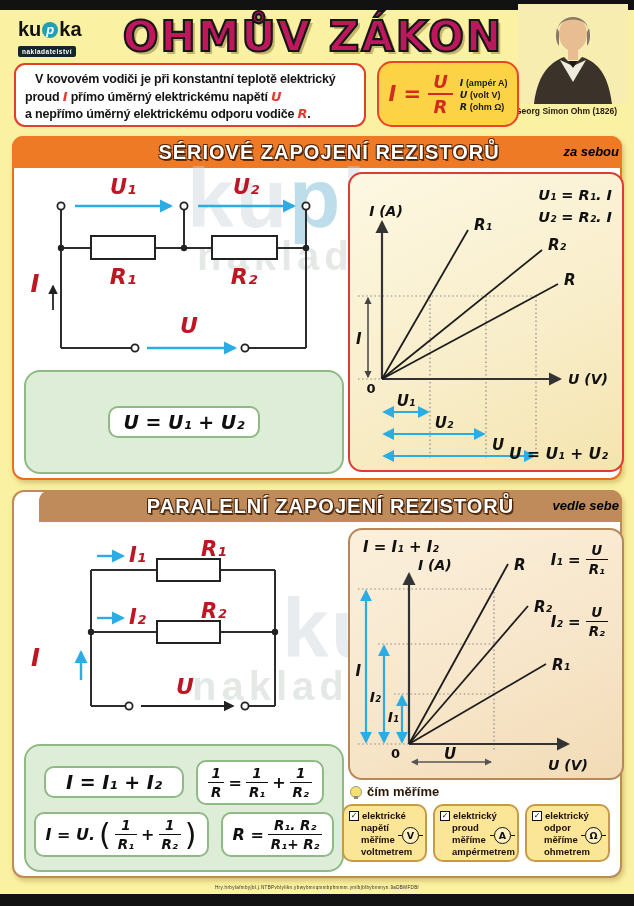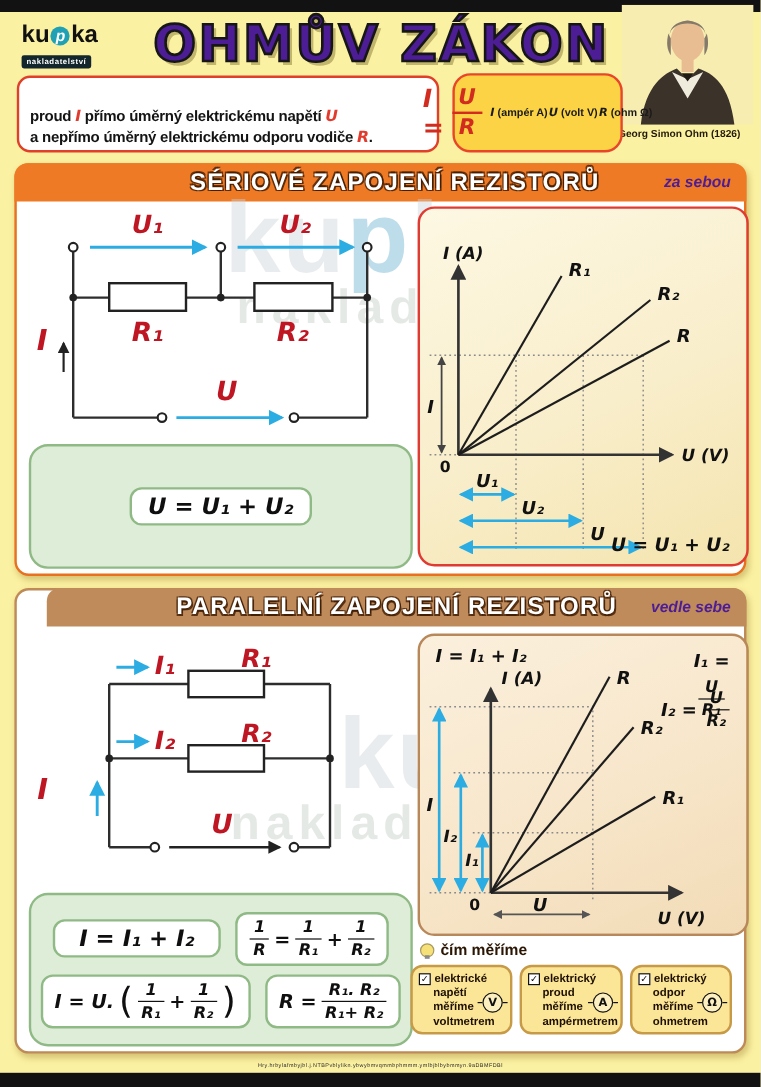--- a/index.html
+++ b/index.html
@@ -7,54 +7,54 @@
         font-family:"Liberation Sans",sans-serif;}
   .abs{position:absolute;}
   .bar{position:absolute;left:0;width:634px;background:#121212;}
   
   .logo{position:absolute;left:18px;top:18px;line-height:1;}
   .logo-word{font:800 20px "Liberation Sans",sans-serif;color:#111;display:flex;align-items:center;}
   .logo-p{display:inline-flex;width:16px;height:16px;border-radius:50%;background:#1FA0B5;
           color:#fff;font:italic 800 13px "Liberation Sans",sans-serif;align-items:center;justify-content:center;margin:0 1px;}
   .logo-sub{margin-top:2px;background:#13262c;color:#fff;font:700 6.5px "Liberation Sans",sans-serif;
             letter-spacing:.5px;padding:2px 4px;border-radius:2px;display:inline-block;}
-  .main-title{position:absolute;left:118px;top:12px;width:390px;text-align:right;
-      font:800 42px "DejaVu Sans",sans-serif;letter-spacing:2px;color:#4c1d95;
+  .main-title{position:absolute;left:118px;top:12px;width:390px;text-align:center;
+      font:800 42px "DejaVu Sans",sans-serif;letter-spacing:2px;color:#be185d;
       -webkit-text-stroke:2.2px #161616;text-shadow:3px 3px 0 rgba(90,70,10,.35);}
   .portrait-wrap{position:absolute;left:518px;top:4px;width:110px;}
   .portrait-cap{position:absolute;left:500px;top:106px;width:132px;text-align:center;
       font:700 8.5px "Liberation Sans",sans-serif;color:#221a08;}
   
   .intro-box{position:absolute;left:14px;top:63px;width:352px;height:64px;background:#fff;
       border:2px solid #E0402A;border-radius:11px;padding:6px 9px;box-sizing:border-box;
       font:700 12.5px/1.4 "Liberation Sans",sans-serif;color:#141414;letter-spacing:-.2px;}
   .intro-box .ind{display:inline-block;width:10px;}
   .mvar{font:italic 800 13px "DejaVu Sans",sans-serif;color:#E23B2E;}
   .ohm-box{position:absolute;left:377px;top:61px;width:142px;height:66px;background:#FBD344;
       border:2.5px solid #E8452A;border-radius:15px;box-sizing:border-box;
       display:flex;align-items:center;justify-content:center;gap:7px;}
   .ohm-lhs{font:italic 800 21px "DejaVu Sans",sans-serif;color:#D22B1F;}
   .ohm-frac{display:inline-grid;justify-items:stretch;text-align:center;}
   .ohm-frac .n{font:italic 800 18px "DejaVu Sans",sans-serif;color:#D22B1F;border-bottom:2.5px solid #D22B1F;padding:0 5px 1px;}
   .ohm-frac .d{font:italic 800 18px "DejaVu Sans",sans-serif;color:#D22B1F;padding:1px 5px 0;}
-  .ohm-legend{display:flex;flex-direction:row;gap:1px;}
+  .ohm-legend{display:flex;flex-direction:column;gap:1px;}
   .ohm-legend div{font:700 9px "Liberation Sans",sans-serif;color:#1a1a1a;white-space:nowrap;}
   .ohm-legend .ls{font:italic 800 9.5px "DejaVu Sans",sans-serif;}
   
   .panel{position:absolute;left:12px;width:610px;background:#fff;border-radius:12px;
          box-shadow:2px 3px 5px rgba(140,110,30,.35);box-sizing:border-box;}
   .panel.series{top:136px;height:344px;border:2px solid #E8701F;}
   .panel.parallel{top:490px;height:388px;border:2px solid #BE8A58;}
   .phead{position:absolute;left:-2px;top:-2px;right:-2px;height:32px;border-radius:11px 11px 0 0;}
   .phead.orange{background:#EE7A26;padding-left:24px;}
   .phead.brown{background:#C08B5B;margin-left:27px;}
   .phead .ttl{display:block;text-align:center;font:800 20px/32px "Liberation Sans",sans-serif;
       letter-spacing:1px;color:#fff;
       text-shadow:-1px -1px 0 rgba(60,25,0,.75),1px -1px 0 rgba(60,25,0,.75),-1px 1px 0 rgba(60,25,0,.75),1.5px 1.5px 0 rgba(60,25,0,.8);}
-  .phead .tag{position:absolute;right:13px;top:0;font:italic 800 13px/32px "Liberation Sans",sans-serif;color:#4c1d95;}
+  .phead .tag{position:absolute;right:3px;top:0;font:italic 800 13px/32px "Liberation Sans",sans-serif;color:#000000;}
   
   .wm-big{position:absolute;font:800 84px "Liberation Sans",sans-serif;letter-spacing:2px;
           color:rgba(203,210,214,.42);pointer-events:none;white-space:nowrap;}
   .wm-big .wp{color:rgba(125,188,214,.5);}
   .wm-sub{position:absolute;font:800 40px "Liberation Sans",sans-serif;letter-spacing:5px;
           color:rgba(198,206,197,.45);pointer-events:none;white-space:nowrap;}
   
   .greenbox{position:absolute;background:#DEEDD8;border:2px solid #8FBA85;border-radius:16px;
       box-sizing:border-box;display:flex;flex-direction:column;align-items:center;justify-content:center;gap:7px;padding:6px;}
   .g-row{display:flex;gap:12px;align-items:center;justify-content:center;}
@@ -123,21 +123,21 @@
       <ellipse cx="55" cy="30" rx="14" ry="17" fill="#E9BD92"></ellipse>
       <path d="M40,26 C40,12 70,12 70,26 C70,20 66,14 55,13 C44,14 40,20 40,26 Z" fill="#857A6A"></path>
       <path d="M39,24 C37,32 38,38 41,42 L41,28 Z" fill="#857A6A"></path>
       <path d="M71,24 C73,32 72,38 69,42 L69,28 Z" fill="#857A6A"></path>
       <path d="M50,57 L60,57 L55,64 Z" fill="#1f1a14"></path>
     </svg>
   </div>
   <div class="portrait-cap">Georg Simon Ohm (1826)</div>
 
   <div class="intro-box">
-    <span class="ind"></span><br>
+    <span class="ind"></span><span>V kovovém vodiči je při konstantní teplotě elektrický</span><br>
     <span>proud</span>
     <span class="mvar">I</span>
     <span>přímo úměrný elektrickému napětí</span>
     <span class="mvar">U</span><br>
     <span>a nepřímo úměrný elektrickému odporu vodiče</span>
     <span class="mvar">R</span><span>.</span>
   </div>
 
   <div class="ohm-box">
     <span class="ohm-lhs"><span>I</span> <span>=</span></span>
@@ -248,20 +248,24 @@
         <text x="218" y="210" font-size="14" class="gt">U (V)</text>
         <text x="21" y="219" text-anchor="middle" font-size="13" font-weight="bold" fill="#111">0</text>
         <text x="124" y="56" font-size="15" class="gt">R₁</text>
         <text x="198" y="76" font-size="15" class="gt">R₂</text>
         <text x="214" y="111" font-size="15" class="gt">R</text>
         <text x="6" y="170" font-size="15" class="gt">I</text>
         <text x="56" y="232" text-anchor="middle" font-size="15" class="gt">U₁</text>
         <text x="94" y="254" text-anchor="middle" font-size="15" class="gt">U₂</text>
         <text x="148" y="276" text-anchor="middle" font-size="15" class="gt">U</text>
       </svg>
+      <div class="gb-eqs">
+        <div>U₁ = R₁. I</div>
+        <div>U₂ = R₂. I</div>
+      </div>
       <div class="gb-eq-bottom">U = U₁ + U₂</div>
     </div>
   </section>
 
   <section class="panel parallel">
     <div class="phead brown">
       <span class="ttl">PARALELNÍ ZAPOJENÍ REZISTORŮ</span>
       <span class="tag">vedle sebe</span>
     </div>
     <div class="wm-big" style="left:268px;top:88px;"><span>ku</span><span class="wp">p</span><span>ka</span></div>
@@ -389,28 +393,28 @@
         <text x="50" y="228" text-anchor="end" font-size="13" font-weight="bold" fill="#111">0</text>
         <text x="164" y="40" font-size="15" class="gt">R</text>
         <text x="184" y="82" font-size="15" class="gt">R₂</text>
         <text x="202" y="140" font-size="15" class="gt">R₁</text>
         <text x="11" y="146" text-anchor="end" font-size="15" class="gt">I</text>
         <text x="31" y="172" text-anchor="end" font-size="14" class="gt">I₂</text>
         <text x="49" y="192" text-anchor="end" font-size="14" class="gt">I₁</text>
         <text x="100" y="229" text-anchor="middle" font-size="15" class="gt">U</text>
       </svg>
       <div class="gb-eq-topleft">I = I₁ + I₂</div>
-      <div class="fg" style="right:14px;top:12px;flex-direction:column;">
+      <div class="fg" style="right:14px;top:12px;">
         <span>I₁ =</span>
         <span class="frac">
             <span class="n">U</span>
             <span class="d">R₁</span>
           </span>
       </div>
-      <div class="fg" style="right:14px;top:44px;">
+      <div class="fg" style="right:14px;top:74px;">
         <span>I₂ =</span>
         <span class="frac">
             <span class="n">U</span>
             <span class="d">R₂</span>
           </span>
       </div>
     </div>
 
     <div class="measure-title" style="left:336px;top:292px;">
       <span class="bulb"></span>

